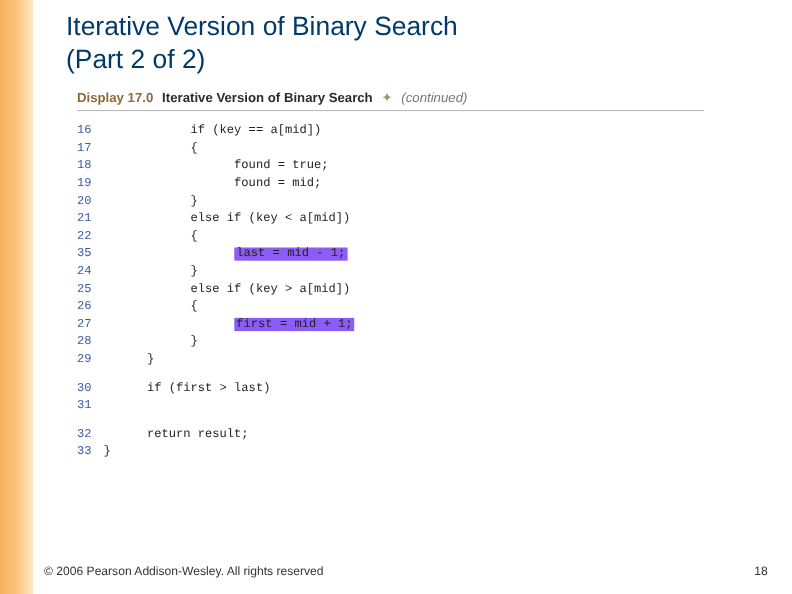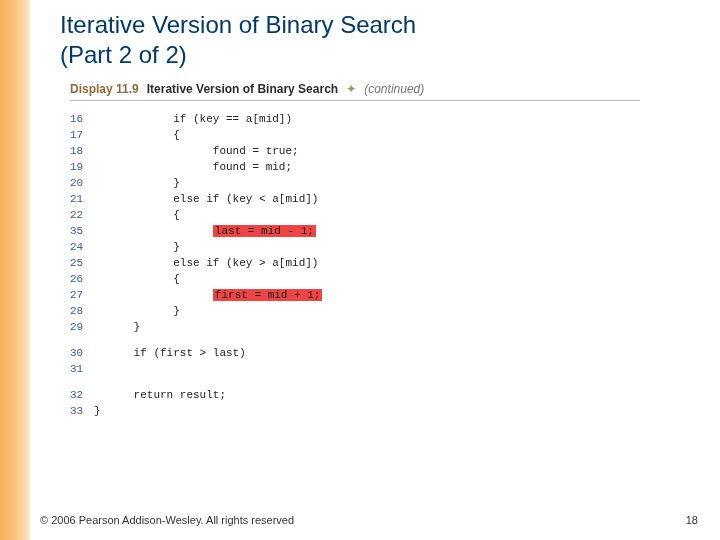--- a/index.html
+++ b/index.html
@@ -77,21 +77,21 @@
     font-size: 11px;
     color: #3a5ba5;
   }
   .ct {
     font-family: "Courier New", monospace;
     font-size: 11px;
     color: #222;
     margin-top: 16px;
   }
   .hl {
-    background: #ef4444;
+    background: #8b5cf6;
     padding: 0 2px;
   }
   .gap {
     height: 10px;
   }
   .footer-left {
     position: absolute;
     left: 40px;
     bottom: 14px;
     font-size: 11px;
@@ -115,21 +115,21 @@
 
 <div class="leftbar"></div>
 
 <div class="content">
   <h1 class="title">
     <span>Iterative Version of Binary Search</span><br>
     <span>(Part 2 of 2)</span>
   </h1>
 
   <div class="display-header">
-    <span class="dl">Display 11.9</span>
+    <span class="dl">Display 17.0</span>
     <span class="dtitle">Iterative Version of Binary Search</span>
     <span class="diamond">✦</span>
     <span class="cont">(continued)</span>
   </div>
   <div class="rule-wrap">
     <hr class="rule">
   </div>
 
   <div class="code-area">
     <div class="code-line"><span class="ln">16</span><span class="ct">            if (key == a[mid])</span></div>

